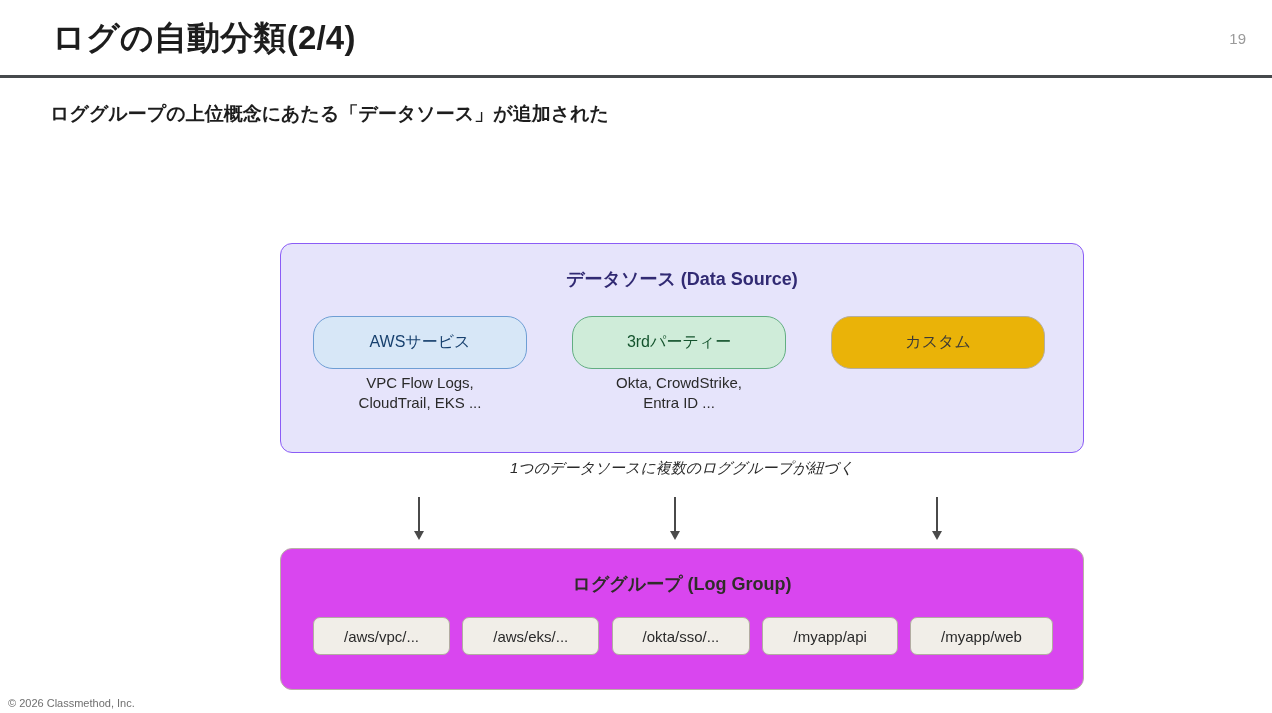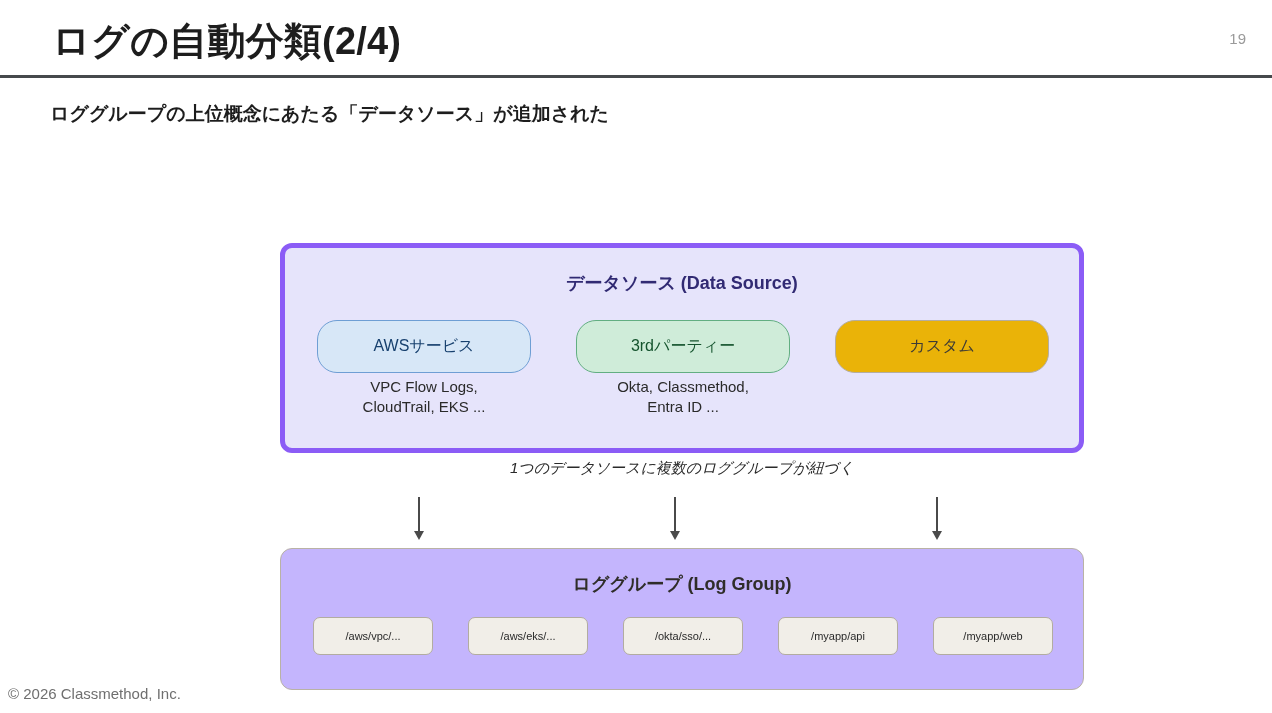--- a/index.html
+++ b/index.html
@@ -22,21 +22,21 @@
     left: 0; top: 0;
     width: 1272px;
     height: 78px;
     border-bottom: 3px solid #46494c;
     box-sizing: border-box;
   }
   .slide-title {
     position: absolute;
     left: 52px;
     top: 16px;
-    font-size: 38px;
+    font-size: 33px;
     font-weight: bold;
     color: #1d1d1d;
     letter-spacing: 0.2px;
     white-space: nowrap;
   }
   .page-number {
     position: absolute;
     right: 26px;
     top: 30px;
     font-size: 15px;
@@ -70,21 +70,21 @@
     height: 447px;
   }
 
   .ds-panel {
     position: absolute;
     left: 0;
     top: 0;
     width: 804px;
     height: 210px;
     background: #e6e4fb;
-    border: 5px solid #8b5cf6;
+    border: 1px solid #8b5cf6;
     border-radius: 12px;
     box-sizing: border-box;
   }
   .ds-panel-title {
     position: absolute;
     left: 0;
     top: 23px;
     width: 100%;
     text-align: center;
     font-size: 18px;
@@ -154,21 +154,21 @@
   }
   .arrow-svg { display: block; }
 
   
   .lg-panel {
     position: absolute;
     left: 0;
     top: 305px;
     width: 804px;
     height: 142px;
-    background: #c4b5fd;
+    background: #d946ef;
     border: 1px solid #b9b2a5;
     border-radius: 12px;
     box-sizing: border-box;
   }
   .lg-panel-title {
     position: absolute;
     left: 0;
     top: 23px;
     width: 100%;
     text-align: center;
@@ -180,39 +180,39 @@
     position: absolute;
     left: 32px;
     top: 68px;
     width: 740px;
     display: flex;
     justify-content: space-between;
   }
   .lg-chip {
     height: 38px;
     min-width: 120px;
-    padding: 0 10px;
+    padding: 0 30px;
     background: #f1eee8;
     border: 1px solid #b2aca1;
     border-radius: 7px;
     box-sizing: border-box;
     display: flex;
     align-items: center;
-    justify-content: center;
-    font-size: 11px;
+    justify-content: flex-end;
+    font-size: 15px;
     color: #2a2a2a;
     white-space: nowrap;
   }
 
   
   .footer-copy {
     position: absolute;
     left: 8px;
-    bottom: 11px;
-    font-size: 15px;
+    bottom: 4px;
+    font-size: 11px;
     color: #6f6f6f;
   }
 </style>
 </head>
 <body>
 
 <div class="slide-header">
   <div class="slide-title">ログの自動分類(2/4)</div>
   <div class="page-number">19</div>
 </div>
@@ -231,21 +231,21 @@
         <span>AWSサービス</span>
       </div>
       <div class="ds-caption">VPC Flow Logs,
 CloudTrail, EKS ...</div>
     </div>
 
     <div class="ds-col col2">
       <div class="ds-box third">
         <span>3rdパーティー</span>
       </div>
-      <div class="ds-caption">Okta, Classmethod,
+      <div class="ds-caption">Okta, CrowdStrike,
 Entra ID ...</div>
     </div>
 
     <div class="ds-col col3">
       <div class="ds-box custom">
         <span>カスタム</span>
       </div>
     </div>
   </div>
 

